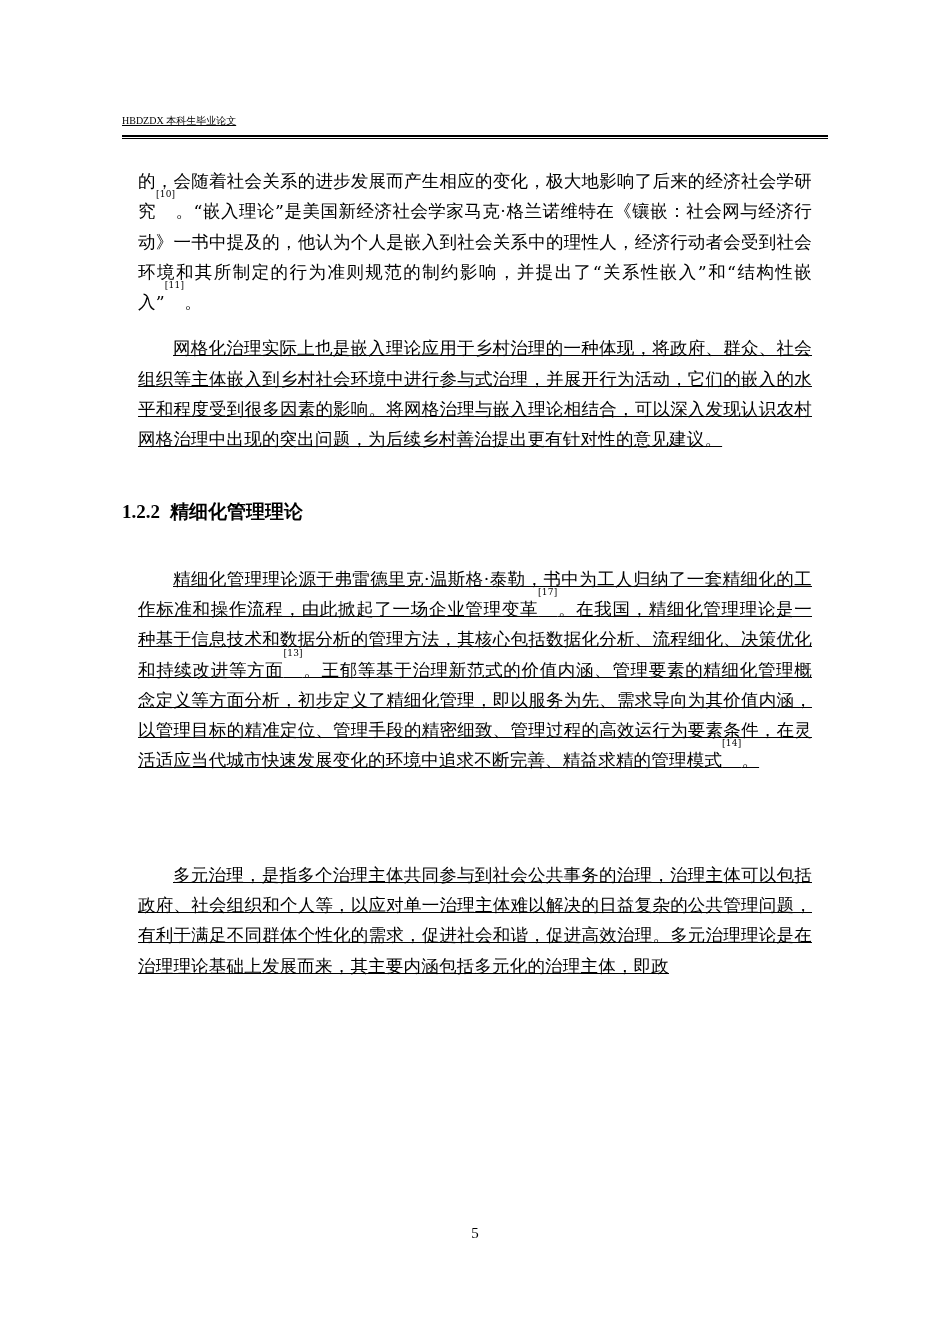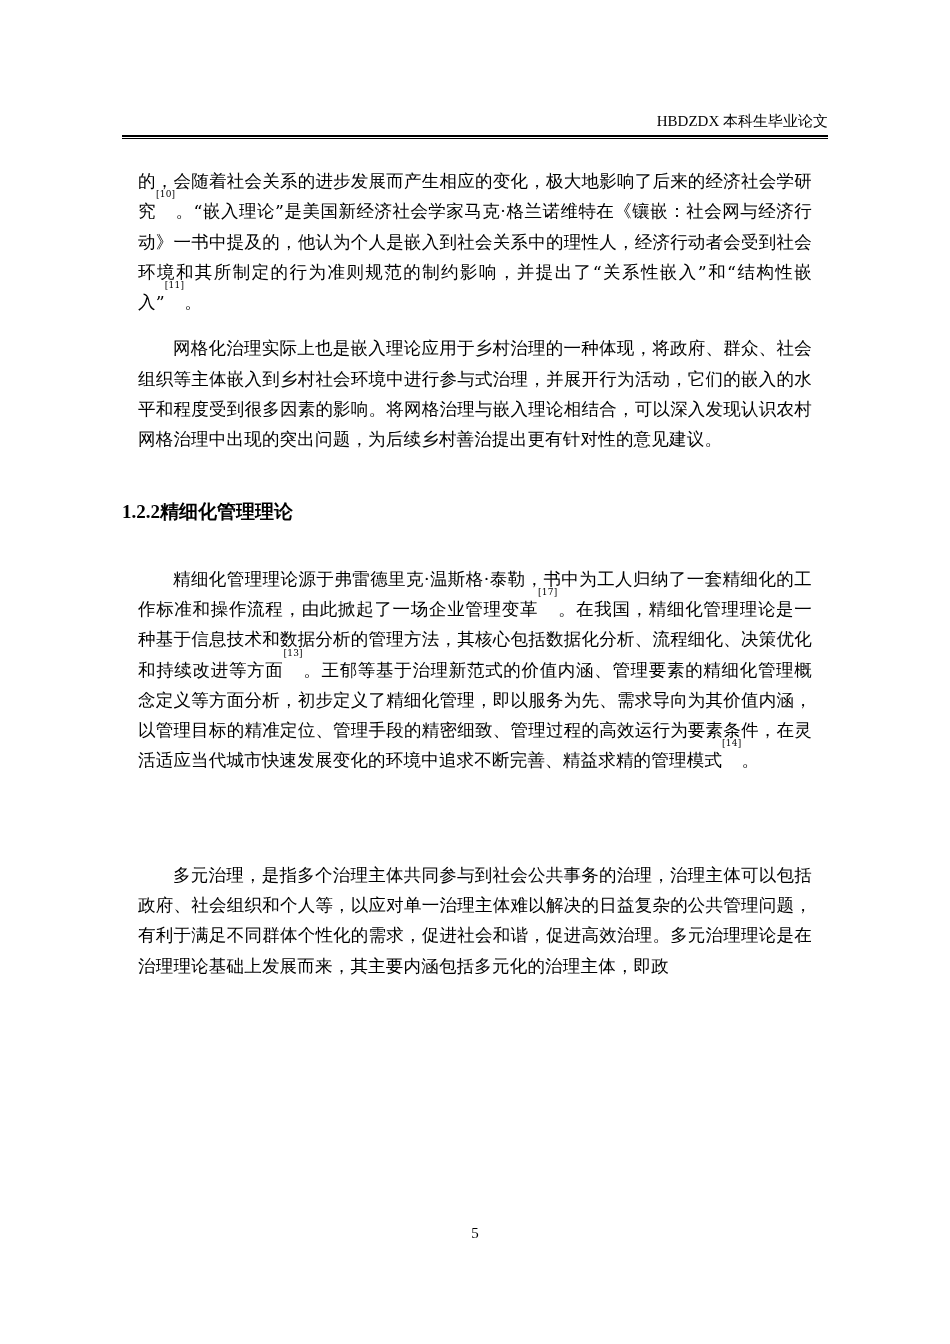--- a/index.html
+++ b/index.html
@@ -1,30 +1,30 @@
 <!DOCTYPE html>
 <html><head>
 <meta charset="utf-8">
 <style>
   html, body { margin: 0; padding: 0; background: #ffffff; }
   body { width: 950px; height: 1344px; position: relative; overflow: hidden;
          font-family: "DejaVu Serif", "Liberation Serif", serif; color: #000; }
   .page { position: absolute; left: 0; top: 0; width: 950px; height: 1344px; }
-  .header { position: absolute; left: 122px; top: 112px; width: 706px; text-align: right;
-            font-size: 15px; line-height: 18px; font-family: "Liberation Serif", serif; }
+  .header { position: absolute; left: 122px; top: 112px; width: 706px; text-align: left;
+            font-size: 10px; line-height: 18px; font-family: "Liberation Serif", serif; text-decoration: underline; }
   .header-rule { position: absolute; left: 122px; top: 135px; width: 706px; height: 5px; }
   .header-rule .r1 { position: absolute; left: 0; top: 0; width: 100%; height: 2px; background: #000; }
   .header-rule .r2 { position: absolute; left: 0; top: 3px; width: 100%; height: 1px; background: #000; }
   .body { position: absolute; left: 122px; top: 150px; width: 706px; }
   .p { font-size: 17.5px; line-height: 30.3px; text-align: justify; text-justify: inter-character; margin: 16px; letter-spacing: 0.2px; }
-  .indent { text-indent: 2em; }
+  .indent { text-indent: 2em; text-decoration: underline; }
   sup { font-size: 9px; vertical-align: top; position: relative; top: -2px; line-height: 0; }
   .h3 { font-weight: bold; font-size: 19px; line-height: 24px; margin: 0;
         font-family: "DejaVu Sans", sans-serif; }
-  .h3 .num { font-family: "Liberation Serif", serif; }
+  .h3 .num { font-family: "Liberation Serif", serif; margin-right: 10px; }
   .pagenum { position: absolute; left: 122px; top: 1225px; width: 706px; text-align: center;
              font-size: 15px; font-family: "Liberation Serif", serif; }
 </style>
 </head>
 <body>
 
 <div class="page">
 
   <div class="header">HBDZDX 本科生毕业论文</div>
   <div class="header-rule">

